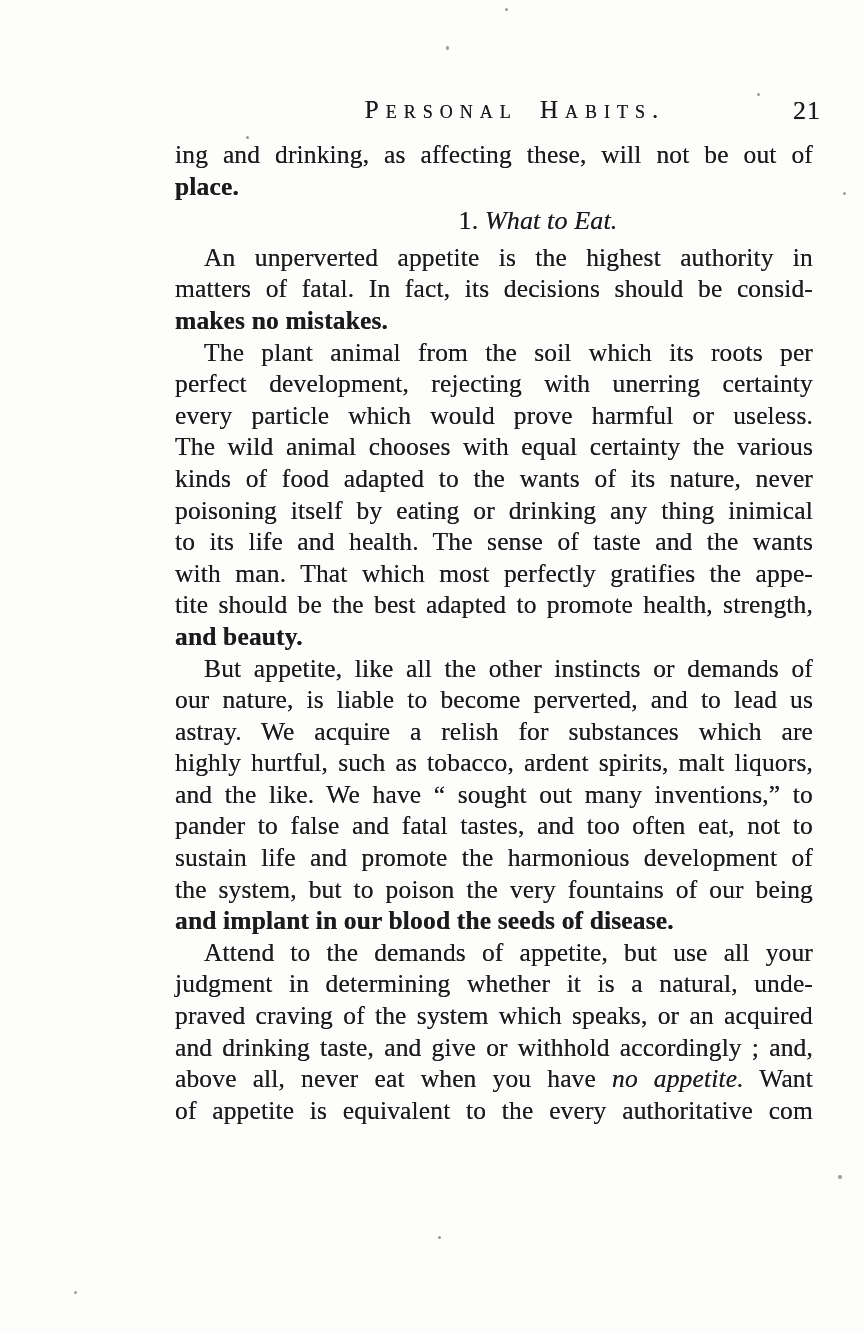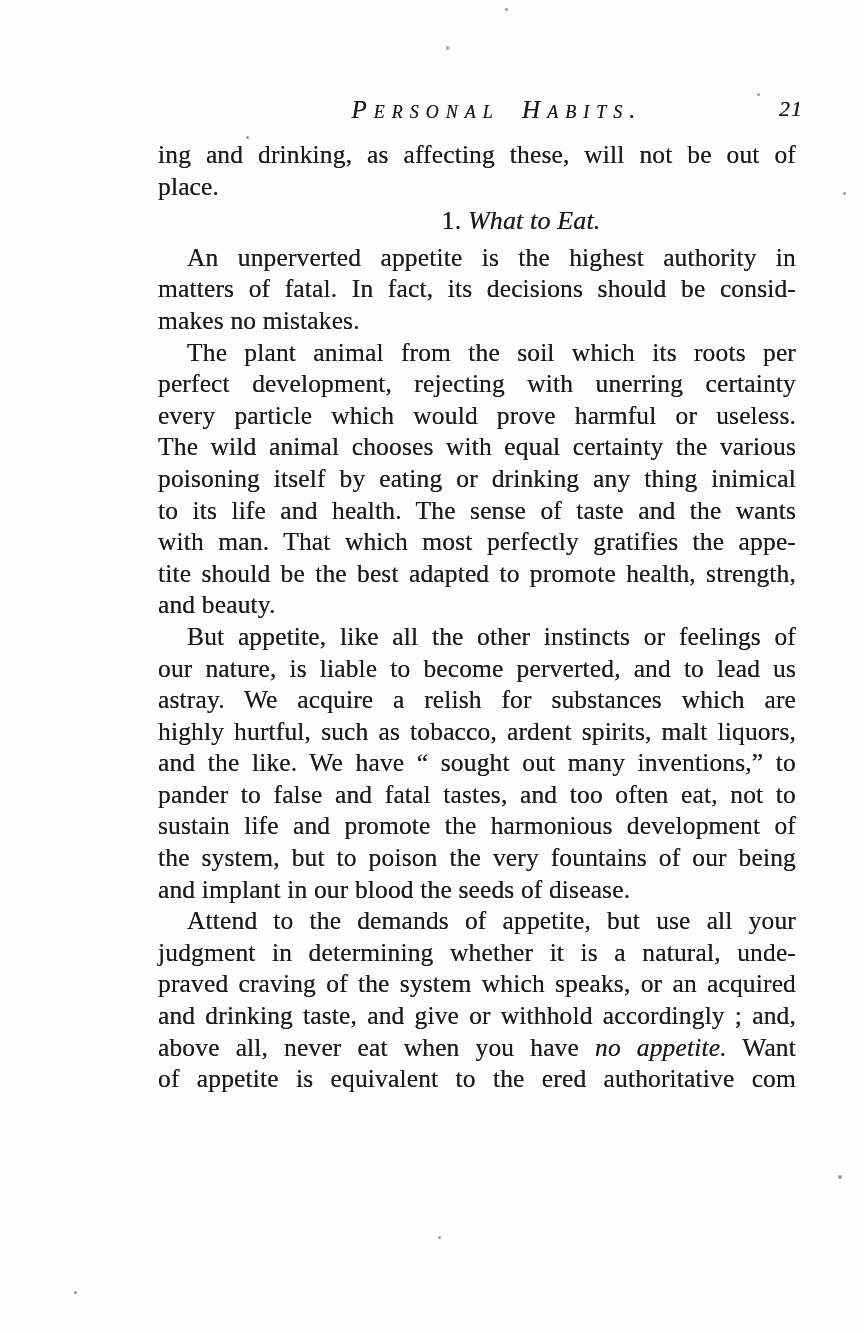--- a/index.html
+++ b/index.html
@@ -8,60 +8,60 @@
     width: 864px;
     height: 1333px;
     background: #fdfdfc;
     overflow: hidden;
     font-family: "Liberation Serif", serif;
     color: #1b1b1b;
   }
   .running-header {
     position: absolute;
     top: 96px;
-    left: 165px;
+    left: 183px;
     width: 638px;
     height: 34px;
-    font-style: italic;
   }
   .header-title {
     display: block;
     text-align: center;
     padding-left: 26px;
     font-variant: small-caps;
     font-size: 25px;
     letter-spacing: 7px;
     word-spacing: 9px;
     text-shadow: 0 0 0.6px rgba(20,20,20,0.75);
   }
   .page-number {
     position: absolute;
     right: 0;
     top: 0;
-    font-size: 22px;
+    font-size: 26px;
     letter-spacing: 1px;
     text-shadow: 0 0 0.7px rgba(20,20,20,0.8);
   }
   .text-block {
     position: absolute;
     top: 139px;
-    left: 158px;
+    left: 175px;
     width: 638px;
     font-size: 25.5px;
     line-height: 31.6px;
     letter-spacing: 0.15px;
     text-shadow: 0 0 0.55px rgba(25,25,25,0.75);
   }
   .line {
     text-align: justify;
     text-align-last: justify;
   }
   .line.left {
     text-align: left;
     text-align-last: left;
+    font-weight: bold;
   }
   .line.indent { text-indent: 29px; }
   .heading-line {
     text-align: left;
     text-align-last: center;
     padding-left: 88px;
     font-size: 26px;
     margin: 3px 0 5px 0;
   }
   .heading-line i { font-style: italic; }
@@ -86,40 +86,41 @@
       <div class="line"><span>ing and drinking, as affecting these, will not be out of</span></div>
       <div class="line left"><span>place.</span></div>
       <div class="heading-line"><span>1. </span><i>What to Eat.</i></div>
       <div class="line indent"><span>An unperverted appetite is the highest authority in</span></div>
       <div class="line"><span>matters of fatal.  In fact, its decisions should be consid-</span></div>
       <div class="line left"><span>makes no mistakes.</span></div>
       <div class="line indent"><span>The plant animal from the soil which its roots per</span></div>
       <div class="line"><span>perfect development, rejecting with unerring certainty</span></div>
       <div class="line"><span>every particle which would prove harmful or useless.</span></div>
       <div class="line"><span>The wild animal chooses with equal certainty the various</span></div>
+      <div class="line"><span>kinds of food adapted to the wants of its nature, never</span></div>
       <div class="line"><span>poisoning itself by eating or drinking any thing inimical</span></div>
       <div class="line"><span>to its life and health.  The sense of taste and the wants</span></div>
       <div class="line"><span>with man.  That which most perfectly gratifies the appe-</span></div>
       <div class="line"><span>tite should be the best adapted to promote health, strength,</span></div>
       <div class="line left"><span>and beauty.</span></div>
-      <div class="line indent"><span>But appetite, like all the other instincts or feelings of</span></div>
+      <div class="line indent"><span>But appetite, like all the other instincts or demands of</span></div>
       <div class="line"><span>our nature, is liable to become perverted, and to lead us</span></div>
       <div class="line"><span>astray.  We acquire a relish for substances which are</span></div>
       <div class="line"><span>highly hurtful, such as tobacco, ardent spirits, malt liquors,</span></div>
       <div class="line"><span>and the like.  We have “ sought out many inventions,” to</span></div>
       <div class="line"><span>pander to false and fatal tastes, and too often eat, not to</span></div>
       <div class="line"><span>sustain life and promote the harmonious development of</span></div>
       <div class="line"><span>the system, but to poison the very fountains of our being</span></div>
       <div class="line left"><span>and implant in our blood the seeds of disease.</span></div>
       <div class="line indent"><span>Attend to the demands of appetite, but use all your</span></div>
       <div class="line"><span>judgment in determining whether it is a natural, unde-</span></div>
       <div class="line"><span>praved craving of the system which speaks, or an acquired</span></div>
       <div class="line"><span>and drinking taste, and give or withhold accordingly ; and,</span></div>
       <div class="line"><span>above all, never eat when you have </span><i>no appetite.</i><span>  Want</span></div>
-      <div class="line"><span>of appetite is equivalent to the ered authoritative com</span></div>
+      <div class="line"><span>of appetite is equivalent to the every authoritative com</span></div>
     </div>
 
   <div class="speck" style="left:505px; top:8px;  width:3px; height:3px;"></div>
   <div class="speck" style="left:446px; top:46px; width:3px; height:4px;"></div>
   <div class="speck" style="left:757px; top:93px; width:3px; height:3px;"></div>
   <div class="speck" style="left:246px; top:136px; width:3px; height:3px;"></div>
   <div class="speck" style="left:843px; top:192px; width:3px; height:3px;"></div>
   <div class="speck" style="left:838px; top:1175px; width:4px; height:4px;"></div>
   <div class="speck" style="left:438px; top:1236px; width:3px; height:3px;"></div>
   <div class="speck" style="left:74px;  top:1291px; width:3px; height:3px;"></div>

